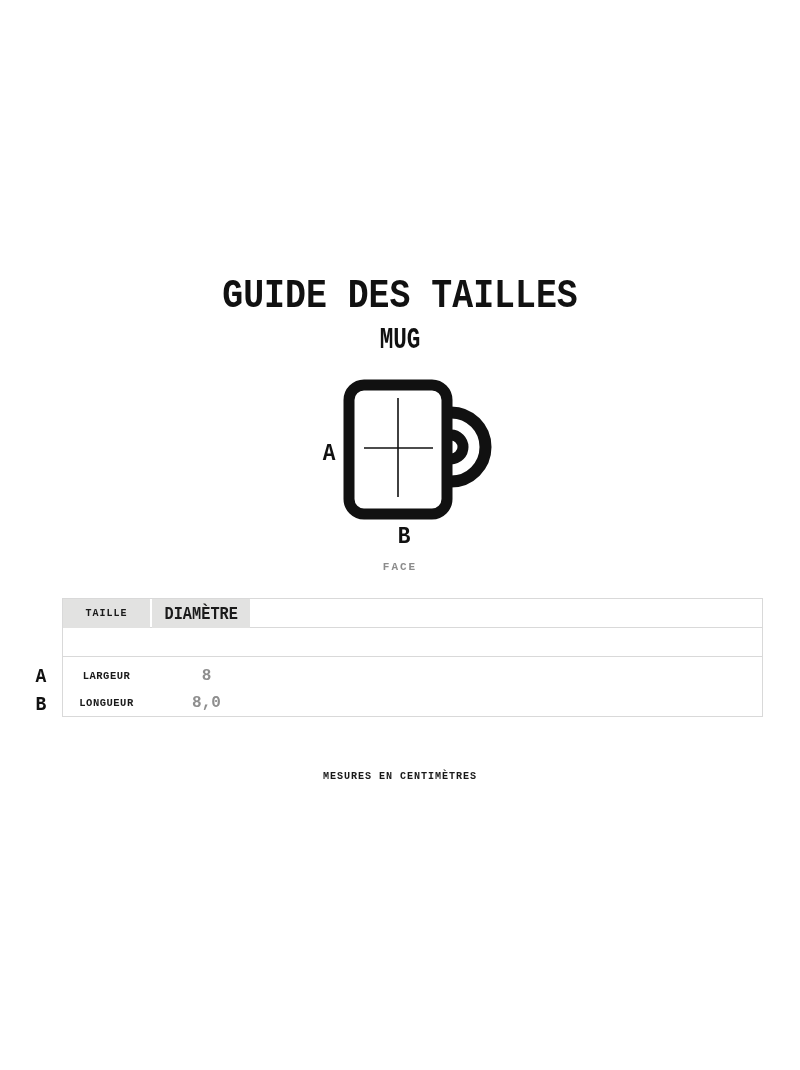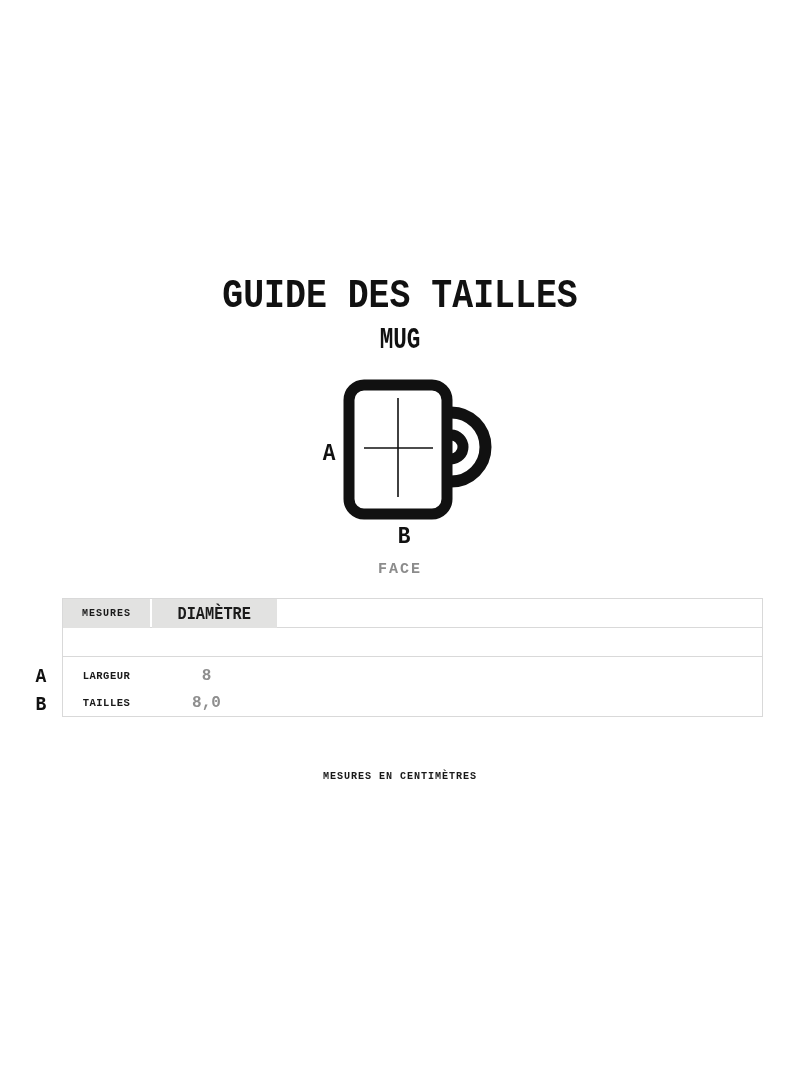--- a/index.html
+++ b/index.html
@@ -29,35 +29,35 @@
   .diagram-svg { position:absolute; left:330px; top:370px; }
   .diagram-label {
     position:absolute; width:24px; text-align:center;
     font-size:24px; font-weight:bold; line-height:24px;
     transform:scaleX(0.88); color:#111111;
   }
   .label-a { left:317px; top:442px; }
   .label-b { left:392px; top:525px; }
   .diagram-caption {
     position:absolute; left:0; top:561px; width:800px;
-    text-align:center; font-size:15px; font-weight:bold;
+    text-align:center; font-size:11px; font-weight:bold;
     letter-spacing:2px; color:#8c8c8c;
   }
   
   .size-table {
     position:absolute; left:62px; top:598px; width:701px; height:119px;
     border:1px solid #d9d9d9; background:#ffffff;
   }
   .thead { position:relative; height:29px; border-bottom:1px solid #d9d9d9; }
   .th {
     position:absolute; top:0; height:29px; background:#e2e2e1;
     display:flex; align-items:center; justify-content:center;
   }
   .th-taille { left:0; width:87px; }
-  .th-diametre { left:89px; width:125px; }
+  .th-diametre { left:89px; width:98px; }
   .th-taille span {
     font-size:10px; font-weight:bold; letter-spacing:1px; color:#1a1a1a;
   }
   .th-diametre span {
     font-size:18px; font-weight:bold; color:#1a1a1a;
     transform:scaleX(0.85); display:inline-block; white-space:nowrap;
   }
   .empty-row { height:29px; border-bottom:1px solid #d9d9d9; background:#ffffff; }
   .tbody { padding-top:5px;text-align:right; }
   .drow { position:relative; height:27px; }
@@ -105,34 +105,34 @@
     <line x1="34" y1="78" x2="103" y2="78" stroke="#111111" stroke-width="1.6"></line>
   </svg>
 
   <div class="diagram-label label-a">A</div>
   <div class="diagram-label label-b">B</div>
   <div class="diagram-caption">FACE</div>
 
   <div class="size-table">
     <div class="thead">
       <div class="th th-taille">
-        <span>MESURES</span>
+        <span>TAILLE</span>
       </div>
       <div class="th th-diametre">
         <span>DIAMÈTRE</span>
       </div>
     </div>
     <div class="empty-row"></div>
     <div class="tbody">
       <div class="drow">
         <div class="dlabel">LARGEUR</div>
         <div class="dvalue">8</div>
       </div>
       <div class="drow">
-        <div class="dlabel">TAILLES</div>
+        <div class="dlabel">LONGUEUR</div>
         <div class="dvalue">8,0</div>
       </div>
     </div>
   </div>
 
   <div class="row-key key-a">A</div>
   <div class="row-key key-b">B</div>
 
   <div class="footnote">MESURES EN CENTIMÈTRES</div>
 

